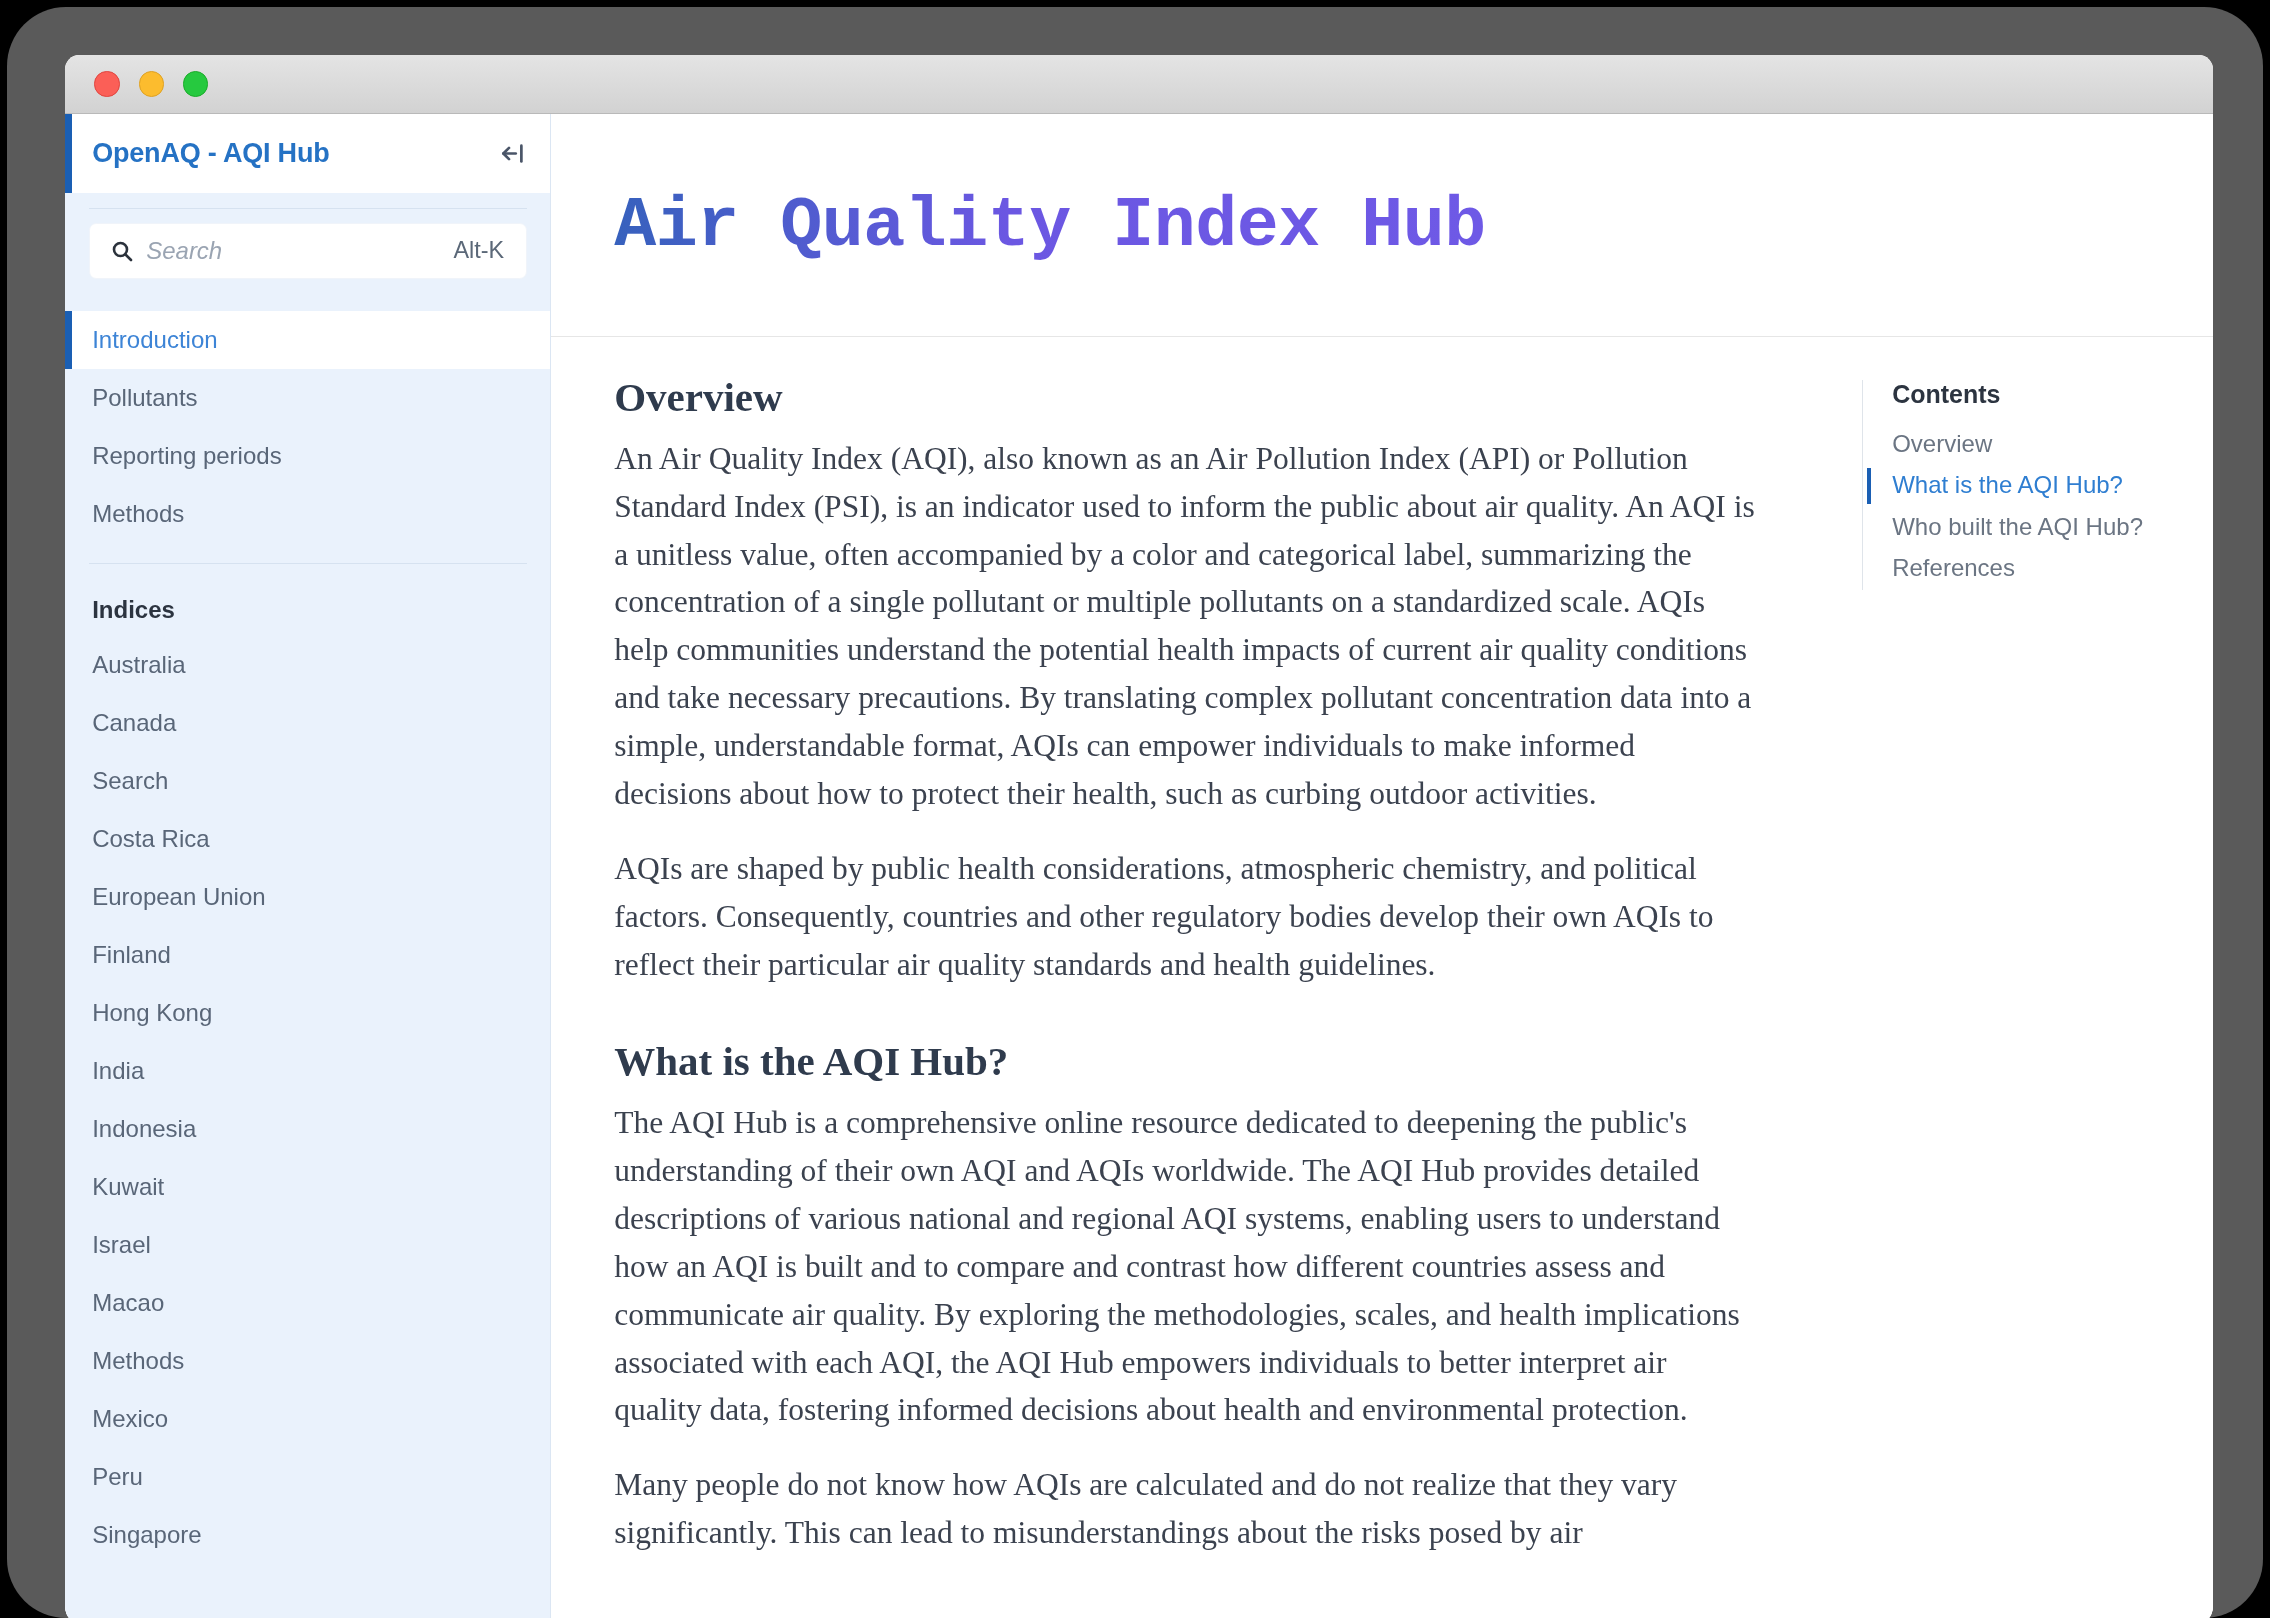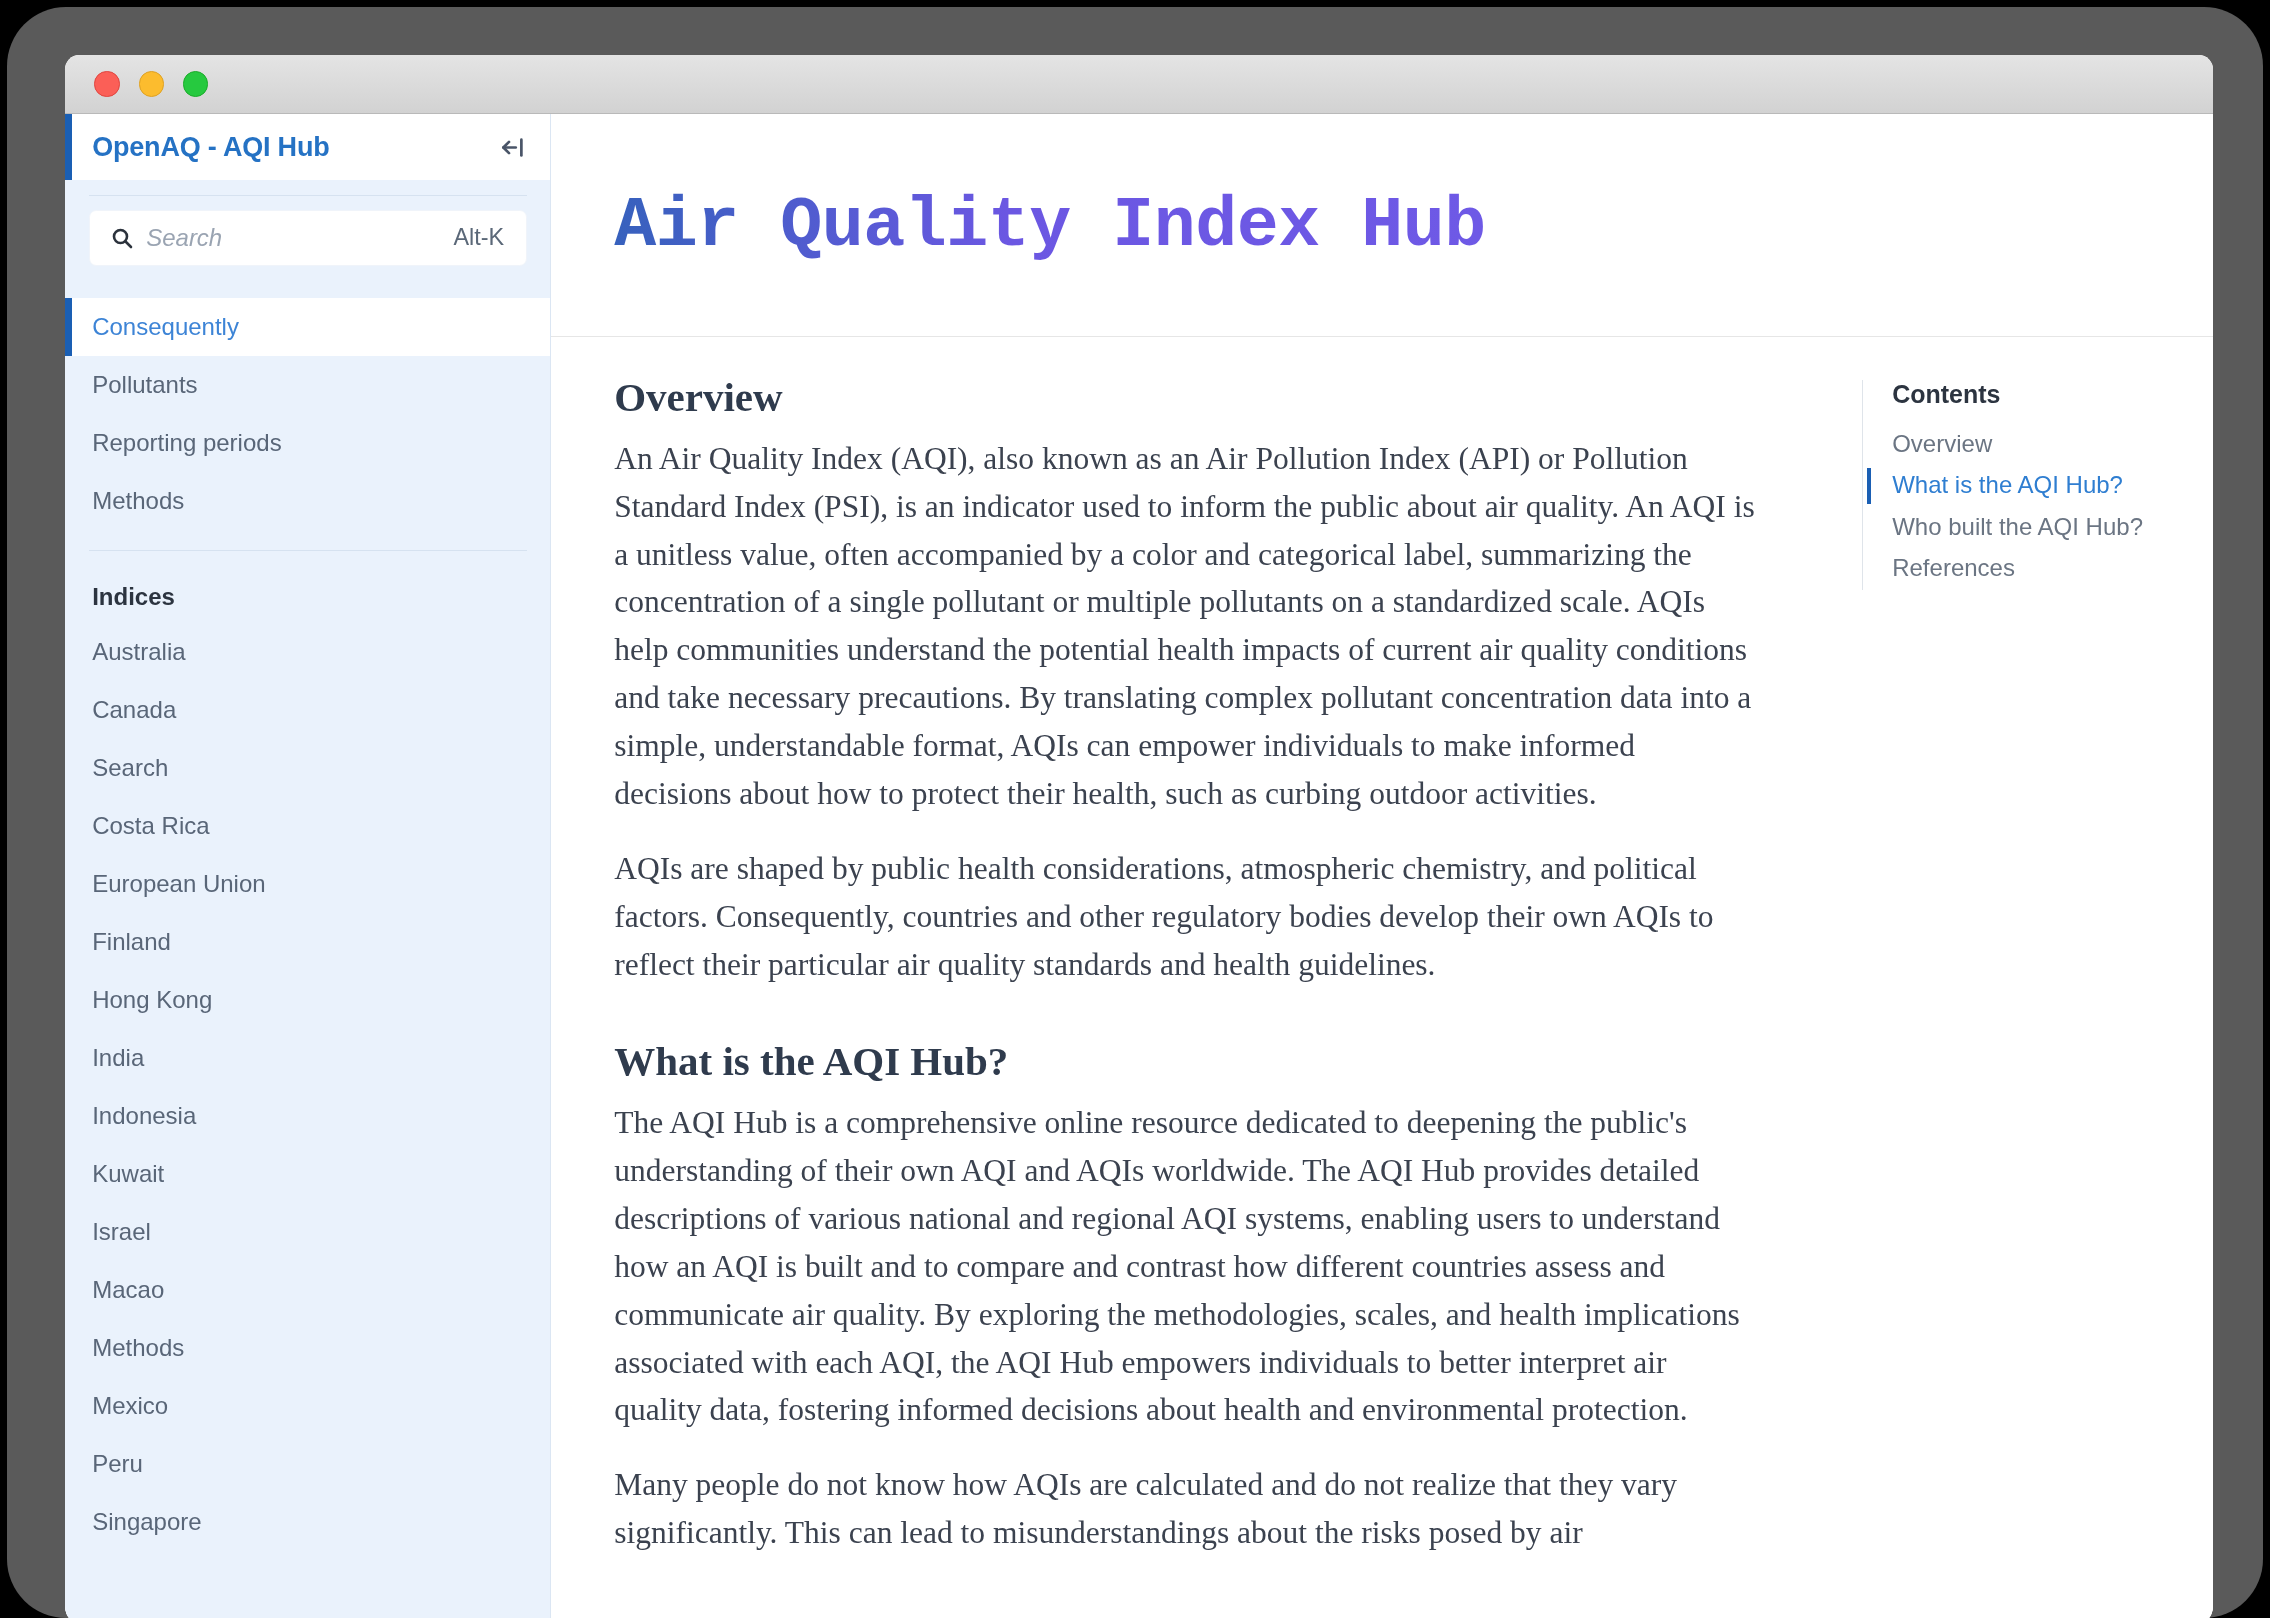--- a/index.html
+++ b/index.html
@@ -82,21 +82,21 @@
     background: #eaf2fc;
     border-right: 0.9px solid #dbe6f3;
     overflow: hidden;
     position: relative;
     box-sizing: border-box;
   }
 
   #brand {
     position: relative;
     background: #ffffff;
-    height: 66px;
+    height: 79px;
     display: flex;
     align-items: center;
     justify-content: space-between;
     padding: 0 23.4px 0 27px;
     box-sizing: border-box;
     text-align: center;
   }
   #brand::before {
     content: "";
     position: absolute;
@@ -327,21 +327,21 @@
                   <line x1="15.5" y1="15.5" x2="21" y2="21"></line>
                 </svg>
               </span>
               <span id="search-input-text">Search</span>
               <span id="search-kbd">Alt-K</span>
             </div>
           </div>
 
           <nav id="nav-top">
             <div class="nav-item active">
-              <span>Consequently</span>
+              <span>Introduction</span>
             </div>
             <div class="nav-item">
               <span>Pollutants</span>
             </div>
             <div class="nav-item">
               <span>Reporting periods</span>
             </div>
             <div class="nav-item">
               <span>Methods</span>
             </div>

